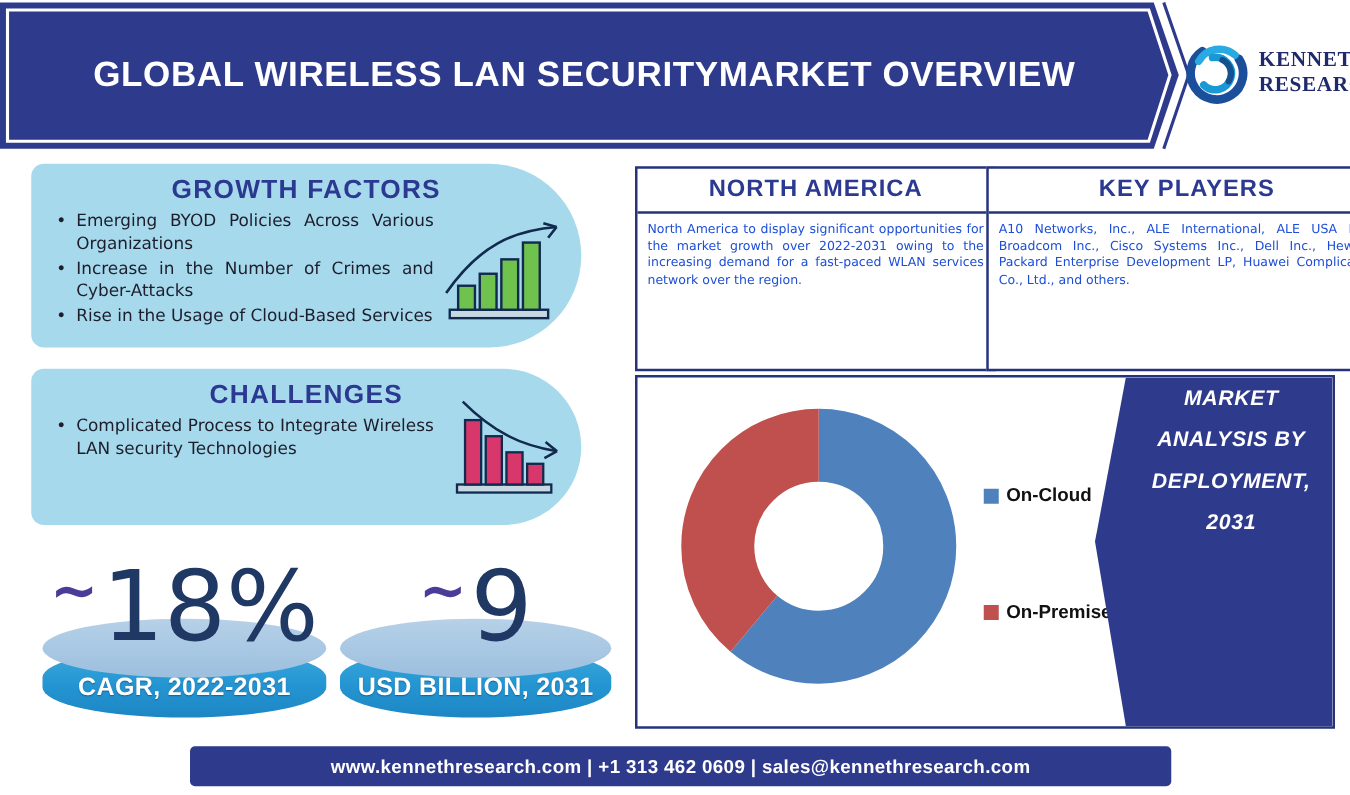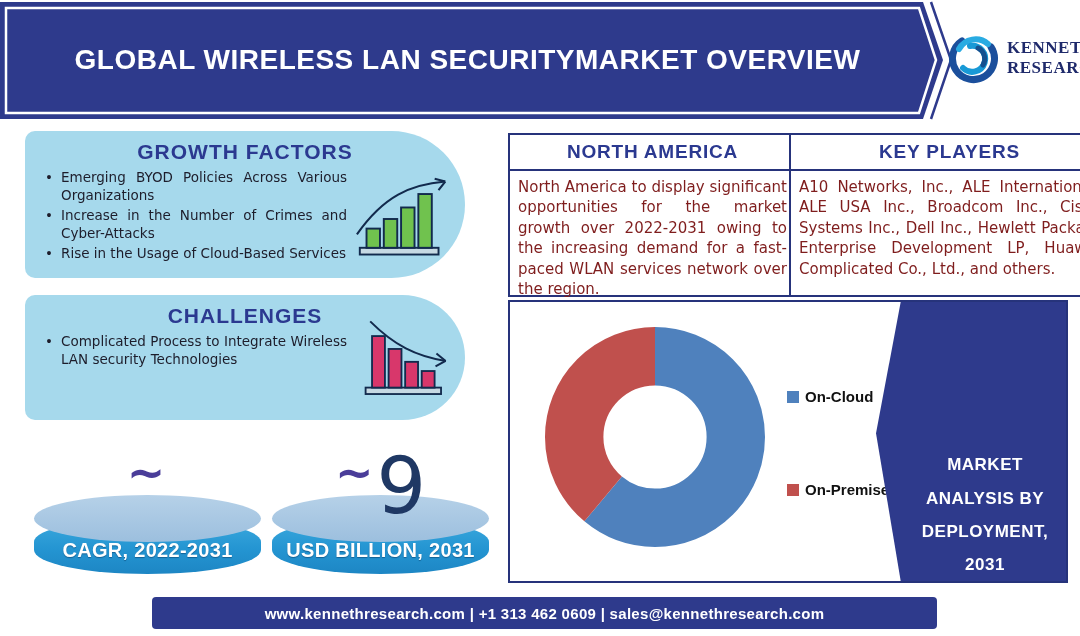--- a/index.html
+++ b/index.html
@@ -69,37 +69,37 @@
   .info-box{ position:absolute; top:133px; height:164px; border:2px solid #26337b; background:#ffffff; }
   .box-na{ left:508px; width:289px; }
   .box-kp{ left:761px; width:321px;margin-left:28px; }
   .info-head{
     height:36px; border-bottom:2px solid #26337b;
     display:flex; align-items:center; justify-content:center;
     color:#2b3990; font-family:"Liberation Sans", sans-serif; font-weight:bold;
     font-size:19px; letter-spacing:.8px;
   }
   .info-body{
-    padding:6px 8px; font-size:15px; line-height:1.36; color:#7f1d1d; text-align:justify;
+    padding:6px 8px; font-size:10px; line-height:1.36; color:#1d4ed8; text-align:justify;
   }
   
   .chart-panel{
     position:absolute; left:508px; top:300px; width:560px; height:283px;
     border:2px solid #26337b; background:#ffffff;
   }
   .donut{ position:absolute; left:34px; top:24px; }
   .legend-item{ position:absolute; display:flex; align-items:center; gap:6px; }
   .legend-cloud{ left:277px; top:86px; }
   .legend-premise{ left:277px; top:179px; }
   .legend-swatch{ width:12px; height:12px; display:inline-block; }
   .legend-label{ font-family:"Liberation Sans", sans-serif; font-weight:bold; font-size:15px; color:#111111; }
   .deploy-band{
     position:absolute; right:0; top:0; bottom:0; width:190px; background:#2e3a8c;
     clip-path:polygon(13% 0, 100% 0, 100% 100%, 13% 100%, 0 47%);
-    display:flex; align-items:flex-end; justify-content:center;
+    display:flex; align-items:flex-start; justify-content:center;font-style:italic;
   }
   .deploy-text{
     width:132px; margin-left:28px; text-align:center; color:#ffffff;
     font-family:"Liberation Sans", sans-serif; font-weight:bold;
     font-size:17px; line-height:1.95; letter-spacing:.5px;
   }
   
   .footer-bar{
     position:absolute; left:152px; top:597px; width:785px; height:32px;
     background:#2e3a8c; border-radius:4px;
@@ -170,20 +170,21 @@
       <rect x="48" y="48" width="14" height="28" fill="#d8376b" stroke="#122a4d" stroke-width="2"></rect>
       <rect x="66" y="58" width="14" height="18" fill="#d8376b" stroke="#122a4d" stroke-width="2"></rect>
       <path d="M10 4 C 36 30, 60 42, 92 47" fill="none" stroke="#122a4d" stroke-width="2.2"></path>
       <path d="M92 47 L82 39 M92 47 L81 53" fill="none" stroke="#122a4d" stroke-width="2.2"></path>
     </svg>
   </div>
 
   <div class="stat stat-cagr">
     <div class="stat-num">
       <span class="stat-tilde">~</span>
+      <span class="stat-value">18%</span>
     </div>
     <div class="cyl-side"></div>
     <div class="cyl-top"></div>
     <div class="cyl-label">CAGR, 2022-2031</div>
   </div>
 
   <div class="stat stat-size">
     <div class="stat-num">
       <span class="stat-tilde">~</span>
       <span class="stat-value">9</span>

